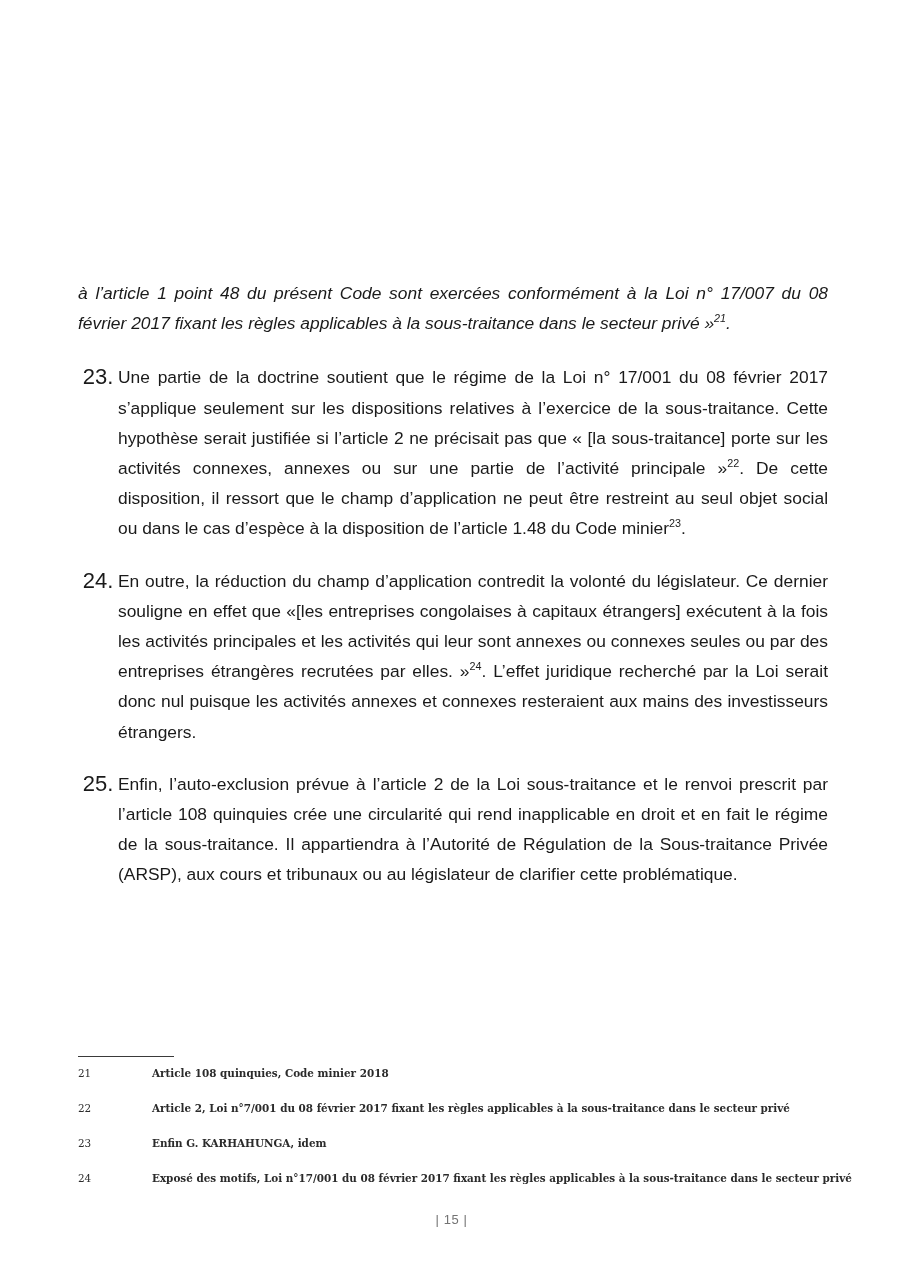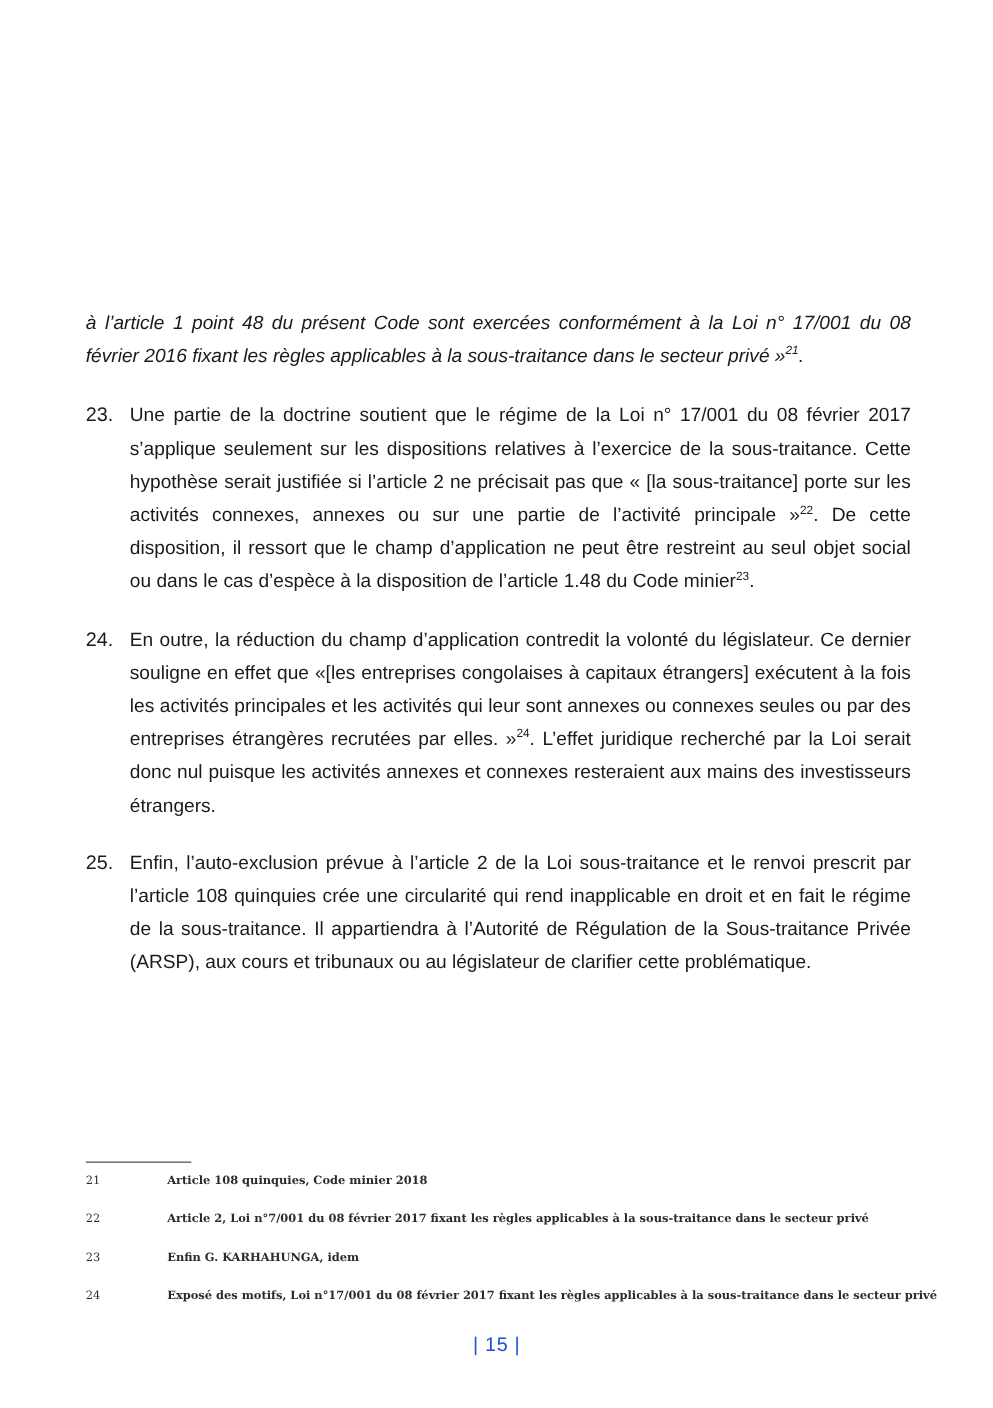--- a/index.html
+++ b/index.html
@@ -30,23 +30,23 @@
   .para {
     display: flex;
     align-items: flex-start;
     margin-bottom: 22px;
   }
   .para:last-child { margin-bottom: 0; }
 
   .para-num {
     flex: 0 0 40px;
     width: 40px;
-    font-size: 18px;
+    font-size: 22px;
     line-height: 30.2px;
-    text-align: left;
+    text-align: center;
     white-space: nowrap;
   }
 
   .para-body {
     flex: 1 1 auto;
     font-size: 17.4px;
     line-height: 30.2px;
     text-align: justify;
     text-justify: inter-word;
     hyphens: none;
@@ -101,35 +101,35 @@
     font-weight: bold;
   }
 
   
   .page-footer {
     position: absolute;
     left: 0;
     top: 1212px;
     width: 903px;
     text-align: center;
-    font-size: 18px;
+    font-size: 13px;
     letter-spacing: 0.6px;
-    color: #1d4ed8;
+    color: #737373;
   }
 </style>
 </head>
 <body>
 
 <div class="page">
 
   <div class="content">
 
     <div class="para lead">
       <div class="para-body">
-        <span>à l’article 1 point 48 du présent Code sont exercées conformément à la Loi n° 17/001 du 08 février 2016 fixant les règles applicables à la sous-traitance dans le secteur privé »</span><sup>21</sup><span>.</span>
+        <span>à l’article 1 point 48 du présent Code sont exercées conformément à la Loi n° 17/007 du 08 février 2017 fixant les règles applicables à la sous-traitance dans le secteur privé »</span><sup>21</sup><span>.</span>
       </div>
     </div>
 
     <div id="numbered-paragraphs">
         <div class="para">
           <div class="para-num">23.</div>
           <div class="para-body"><span>Une partie de la doctrine soutient que le régime de la Loi n° 17/001 du 08 février 2017 s’applique seulement sur les dispositions relatives à l’exercice de la sous-traitance. Cette hypothèse serait justifiée si l’article 2 ne précisait pas que </span><span>« </span><span class="it">[la sous-traitance] porte sur les activités connexes, annexes ou sur une partie de l’activité principale »</span><sup>22</sup><span>. De cette disposition, il ressort que le champ d’application ne peut être restreint au seul objet social ou dans le cas d’espèce à la disposition de l’article 1.48 du Code minier</span><sup>23</sup><span>.</span></div>
         </div>
         <div class="para">
           <div class="para-num">24.</div>

